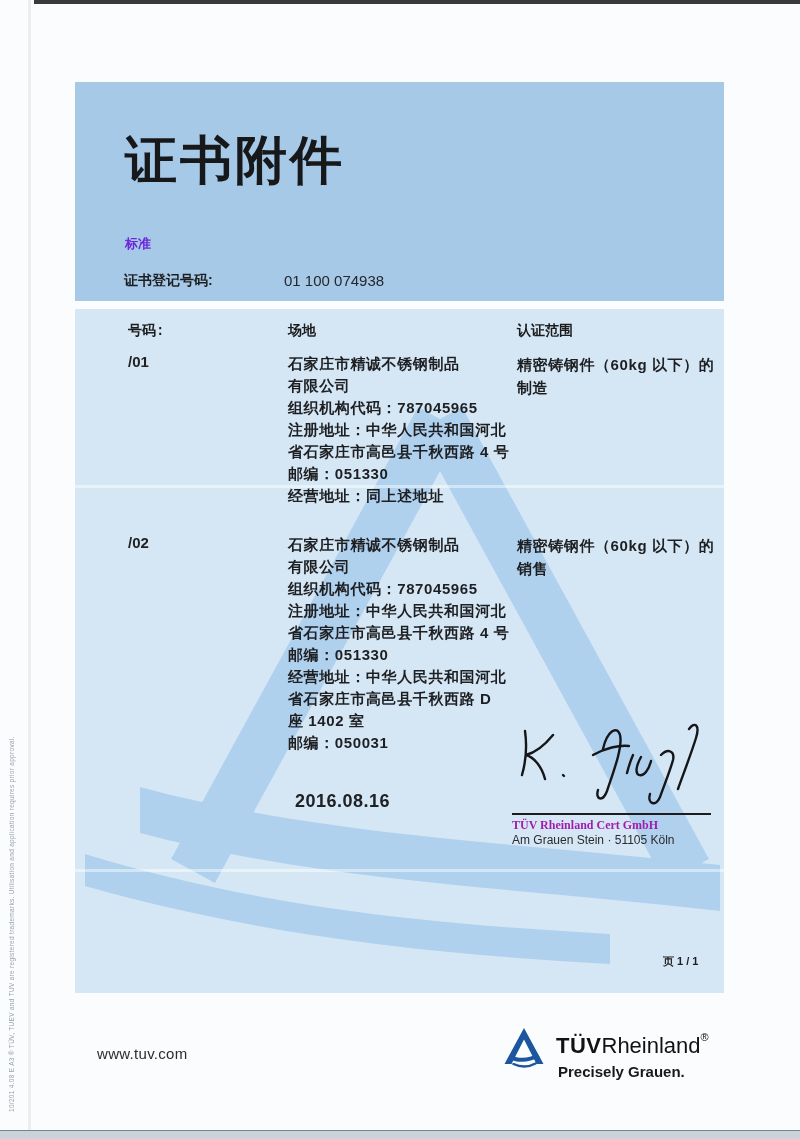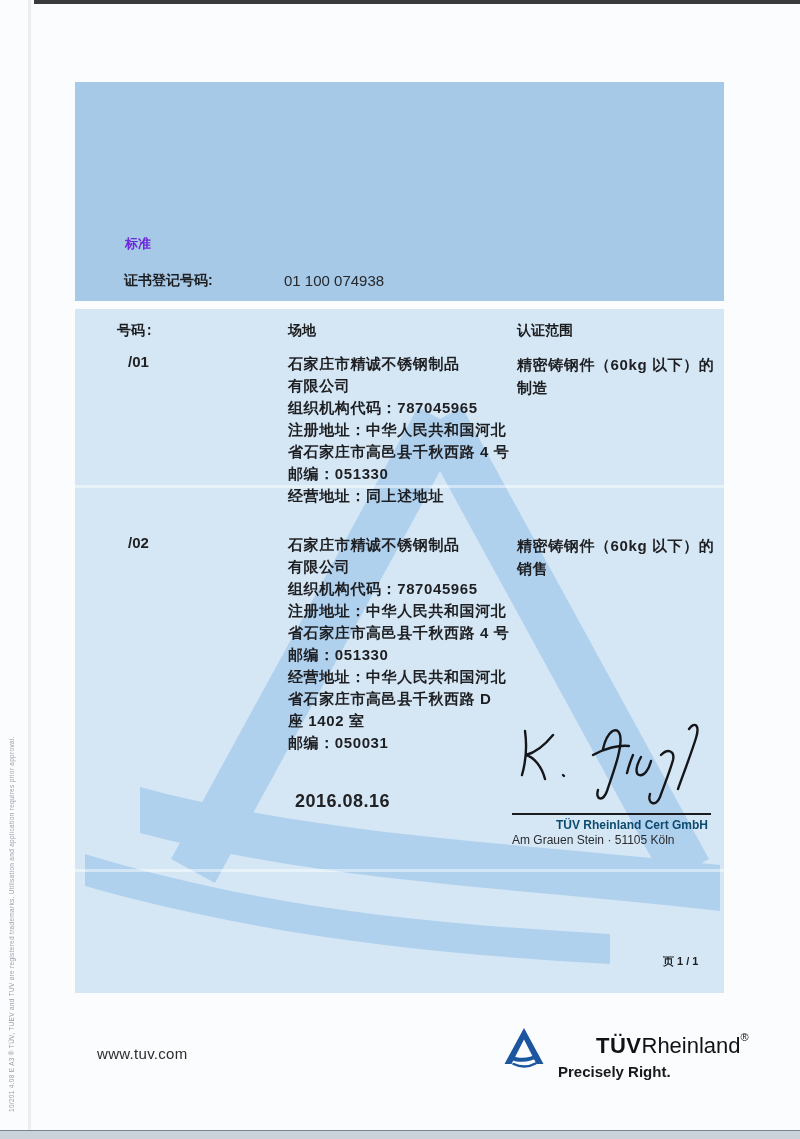--- a/index.html
+++ b/index.html
@@ -24,52 +24,53 @@
   .doc-title{position:absolute;left:50px;top:44px;font-size:52px;font-weight:700;color:#17181a;letter-spacing:3px;}
   .std-label{position:absolute;left:50px;top:153px;font-size:13px;font-weight:700;color:#6d28d9;}
   .std-value{position:absolute;left:209px;top:147px;font-size:20px;font-weight:700;color:#17181a;}
   .certno-label{position:absolute;left:49px;top:190px;font-size:14px;font-weight:700;color:#1d1e20;}
   .certno-value{position:absolute;left:209px;top:190px;font-size:15px;font-weight:400;color:#26272a;}
   
   .bodyblk{position:absolute;left:75px;top:309px;width:649px;height:684px;background:#d5e7f5;overflow:hidden;}
   .bodyblk svg.watermark{position:absolute;left:0;top:0;}
   .crease{position:absolute;left:0;width:649px;height:3px;background:rgba(255,255,255,.45);}
   .colhead{position:absolute;top:13px;font-size:14px;font-weight:700;color:#1b1c1e;white-space:nowrap;}
-  .c1{left:42px;font-family:Liberation Mono, monospace;} .c2{left:213px;} .c3{left:442px;}
+  .c1{left:53px;font-family:Liberation Mono, monospace;} .c2{left:213px;} .c3{left:442px;}
   .rownum{position:absolute;font-size:15px;font-weight:600;color:#222;left:53px;}
   .sitelines,.scopelines{position:absolute;font-size:15px;line-height:22px;color:#1e1f22;white-space:nowrap;letter-spacing:.6px;}
   .sitelines{left:213px;font-weight:600;}
   .scopelines{left:442px;font-weight:700;line-height:23px;}
   .r1{top:44px;} .r2{top:225px;}
   .date{position:absolute;left:220px;top:482px;font-size:18px;font-weight:600;color:#202124;letter-spacing:.5px;}
   .pageind{position:absolute;left:588px;top:645px;font-size:11px;font-weight:600;color:#1f2023;}
   .sig-svg{position:absolute;left:428px;top:400px;}
   .sig-line{position:absolute;left:437px;top:504px;width:199px;height:2px;background:#1c1c1e;}
-  .sig-org{position:absolute;left:437px;top:509px;width:196px;text-align:right;font-size:12px;font-weight:700;color:#0c4a6e;}
+  .sig-org{position:absolute;left:437px;top:509px;width:196px;font-size:12px;font-weight:700;color:#a21caf;font-family:Liberation Serif, serif;}
   .sig-addr{position:absolute;left:437px;top:524px;width:198px;font-size:12px;color:#2a2b2e;}
   
   .website{position:absolute;left:97px;top:1045px;font-size:15px;color:#2b2c2e;letter-spacing:.3px;}
   .logo{position:absolute;left:502px;top:1026px;}
   .brand{position:absolute;left:556px;top:1033px;font-size:22px;color:#121214;white-space:nowrap;}
-  .brand .b{font-weight:800;letter-spacing:.5px;margin-left:40px;}
+  .brand .b{font-weight:800;letter-spacing:.5px;}
   .brand .r{font-weight:400;}
   .brand .reg{font-size:11px;vertical-align:top;position:relative;top:-2px;}
   .tagline{position:absolute;left:558px;top:1063px;font-size:15px;font-weight:600;color:#17181b;}
 </style>
 </head>
 <body>
 
 <div class="scan">
 
   <div class="top-strip"></div>
   <div class="left-shade"></div>
 
   <div class="side-note">10/201 4.08 E A3  ®  TÜV, TUEV and TUV are registered trademarks. Utilisation and application requires prior approval.</div>
 
   <div class="hdr">
+    <div class="doc-title">证书附件</div>
     <div class="std-label">标准</div>
     <div class="certno-label">证书登记号码:</div>
     <div class="certno-value">01 100 074938</div>
   </div>
 
   <div class="bodyblk">
 
     <svg class="watermark" width="649" height="684" viewBox="0 0 649 684">
       <g fill="none" stroke="#b0d1ee" stroke-width="50" stroke-linecap="butt">
         <path d="M365 110 L118 562"></path>
@@ -144,16 +145,16 @@
 
   <svg class="logo" width="44" height="42" viewBox="0 0 44 42">
     <path fill="#1b569f" d="M22 2 L41.5 38 L34.5 38 L22 13.5 L9.5 38 L2.5 38 Z"></path>
     <path fill="#1b569f" d="M9.5 29 C16.5 33.5 27.5 32.5 35.5 27.5 L37.5 31 C28 36.5 16 37.5 7.5 33 Z"></path>
     <path fill="none" stroke="#1b569f" stroke-width="2.4" stroke-linecap="round" d="M11.5 38 C19 41.5 27.5 40.8 33.5 37.5"></path>
   </svg>
 
   <div class="brand">
     <span class="b">TÜV</span><span class="r">Rheinland</span><span class="reg">®</span>
   </div>
-  <div class="tagline">Precisely Right.</div>
+  <div class="tagline">Precisely Grauen.</div>
 
   <div class="bottom-strip"></div>
 </div>
 
 </body></html>

